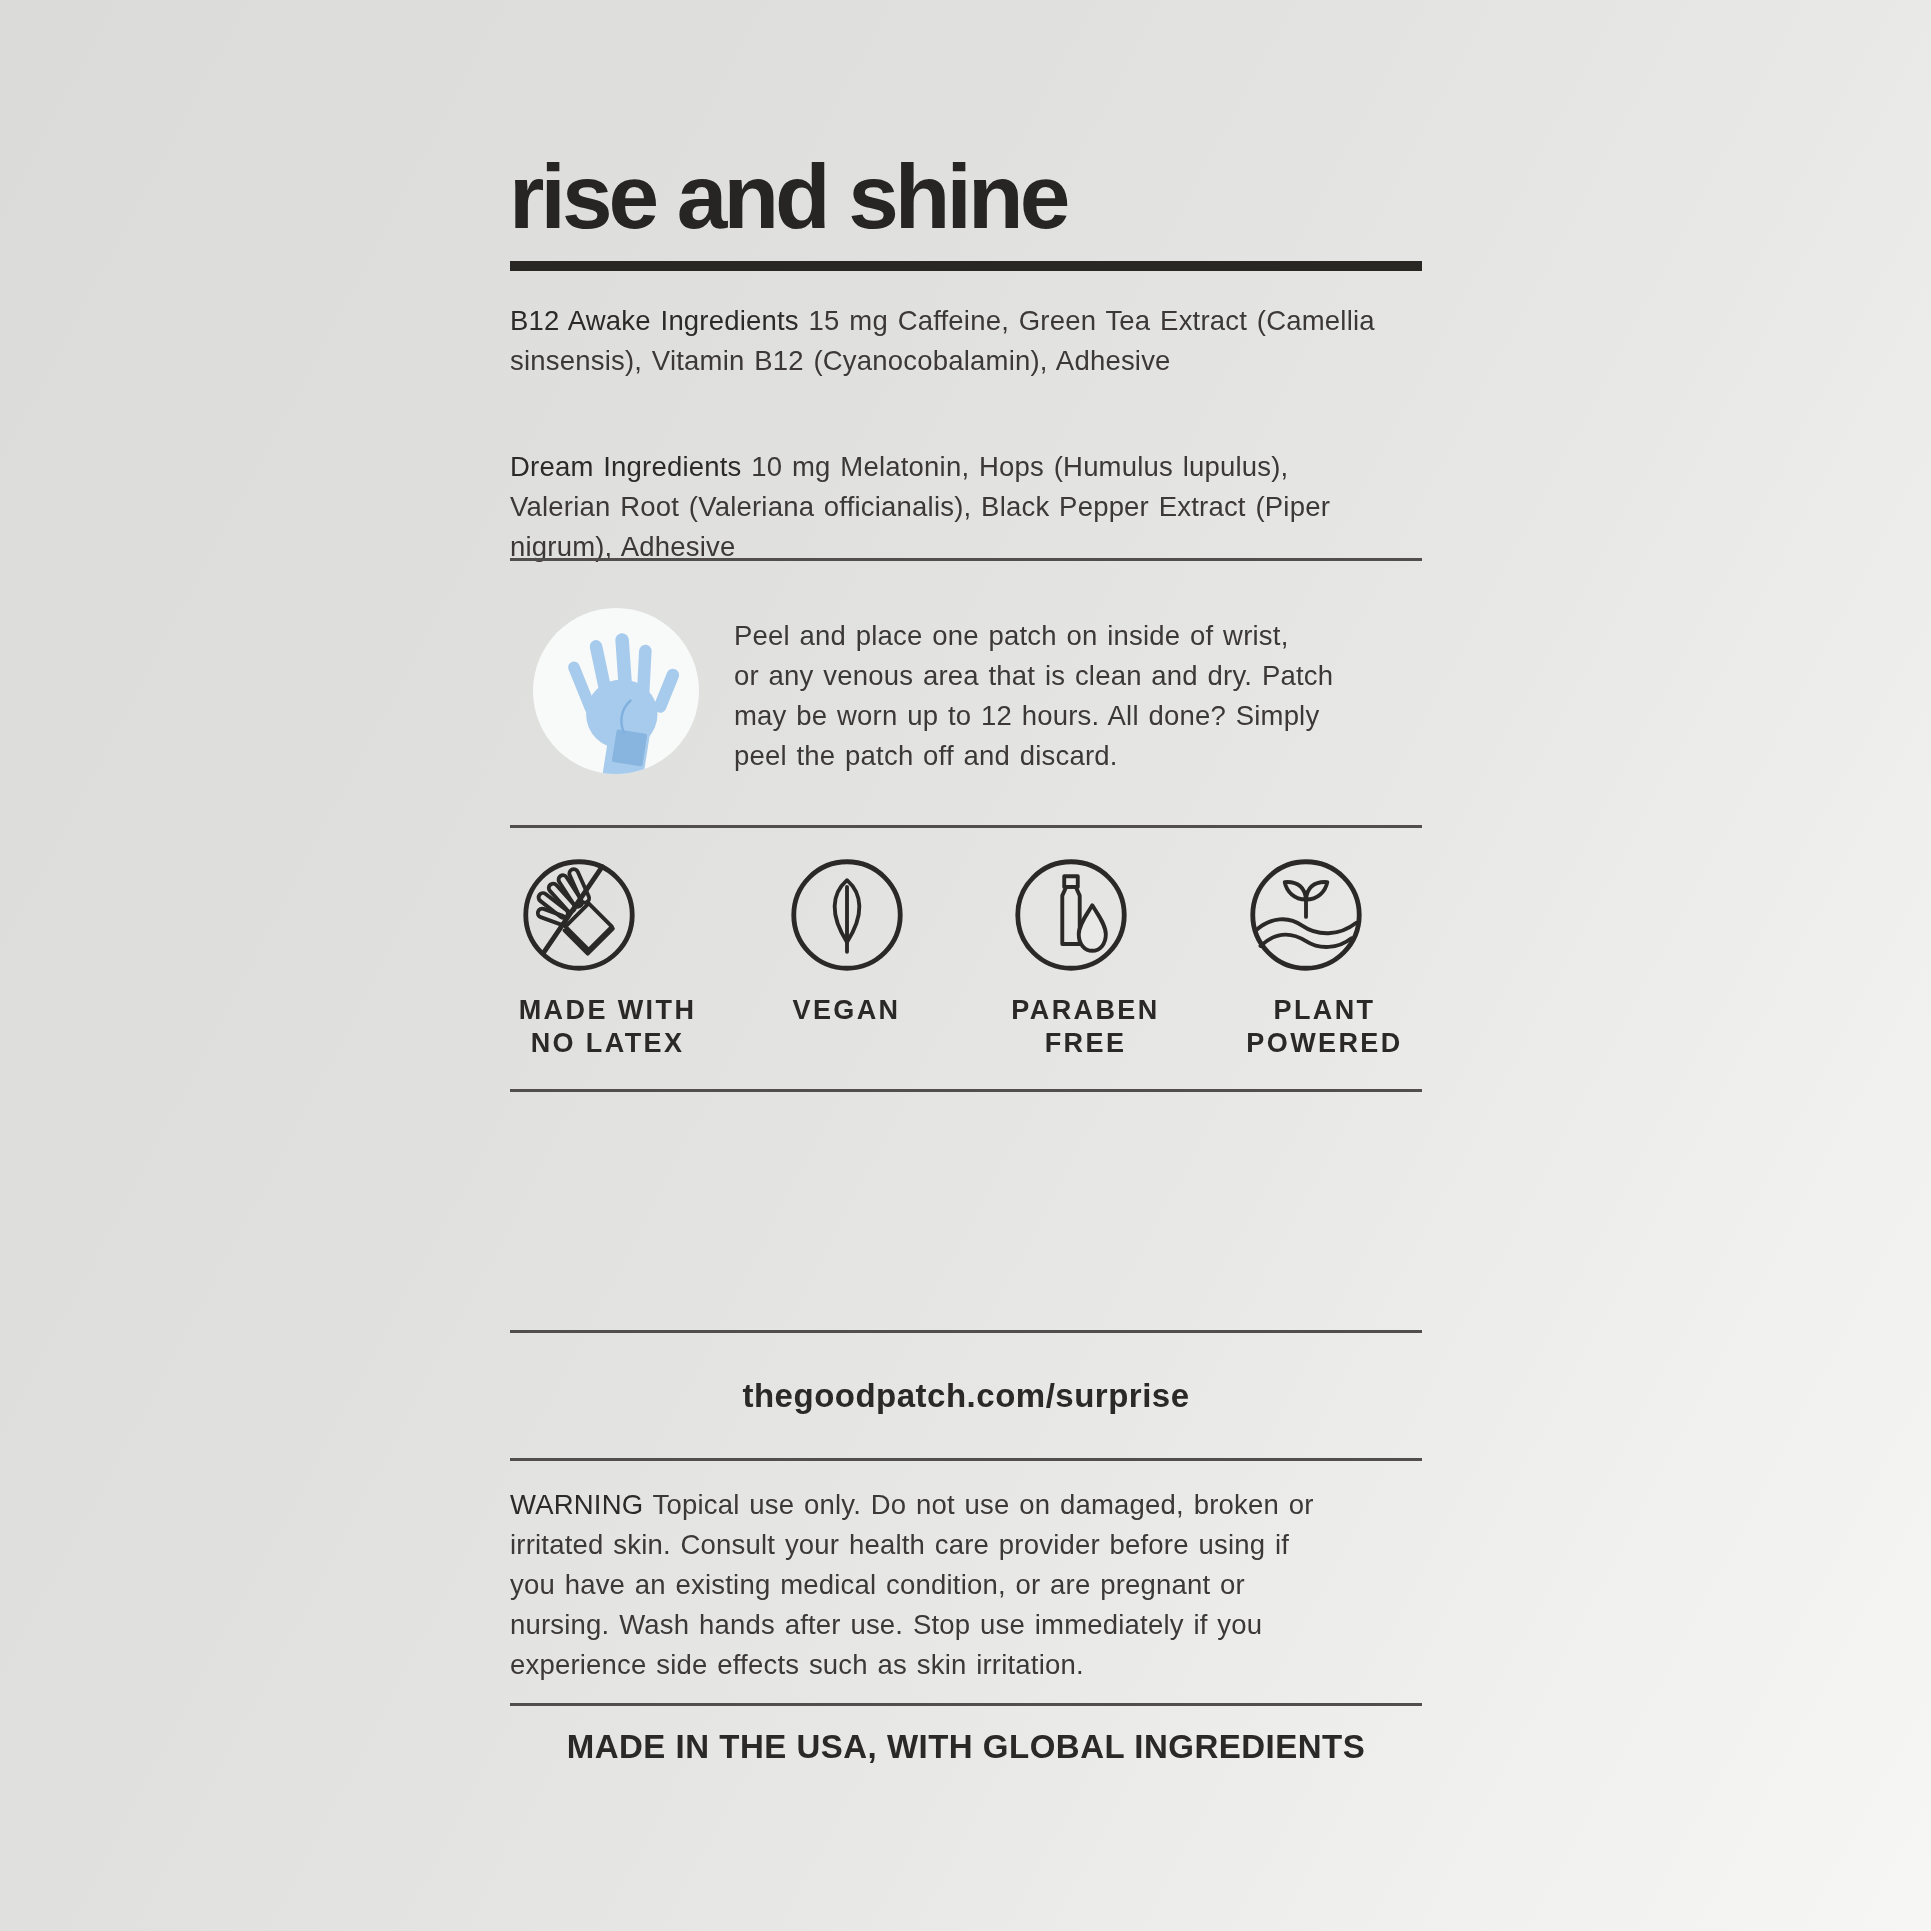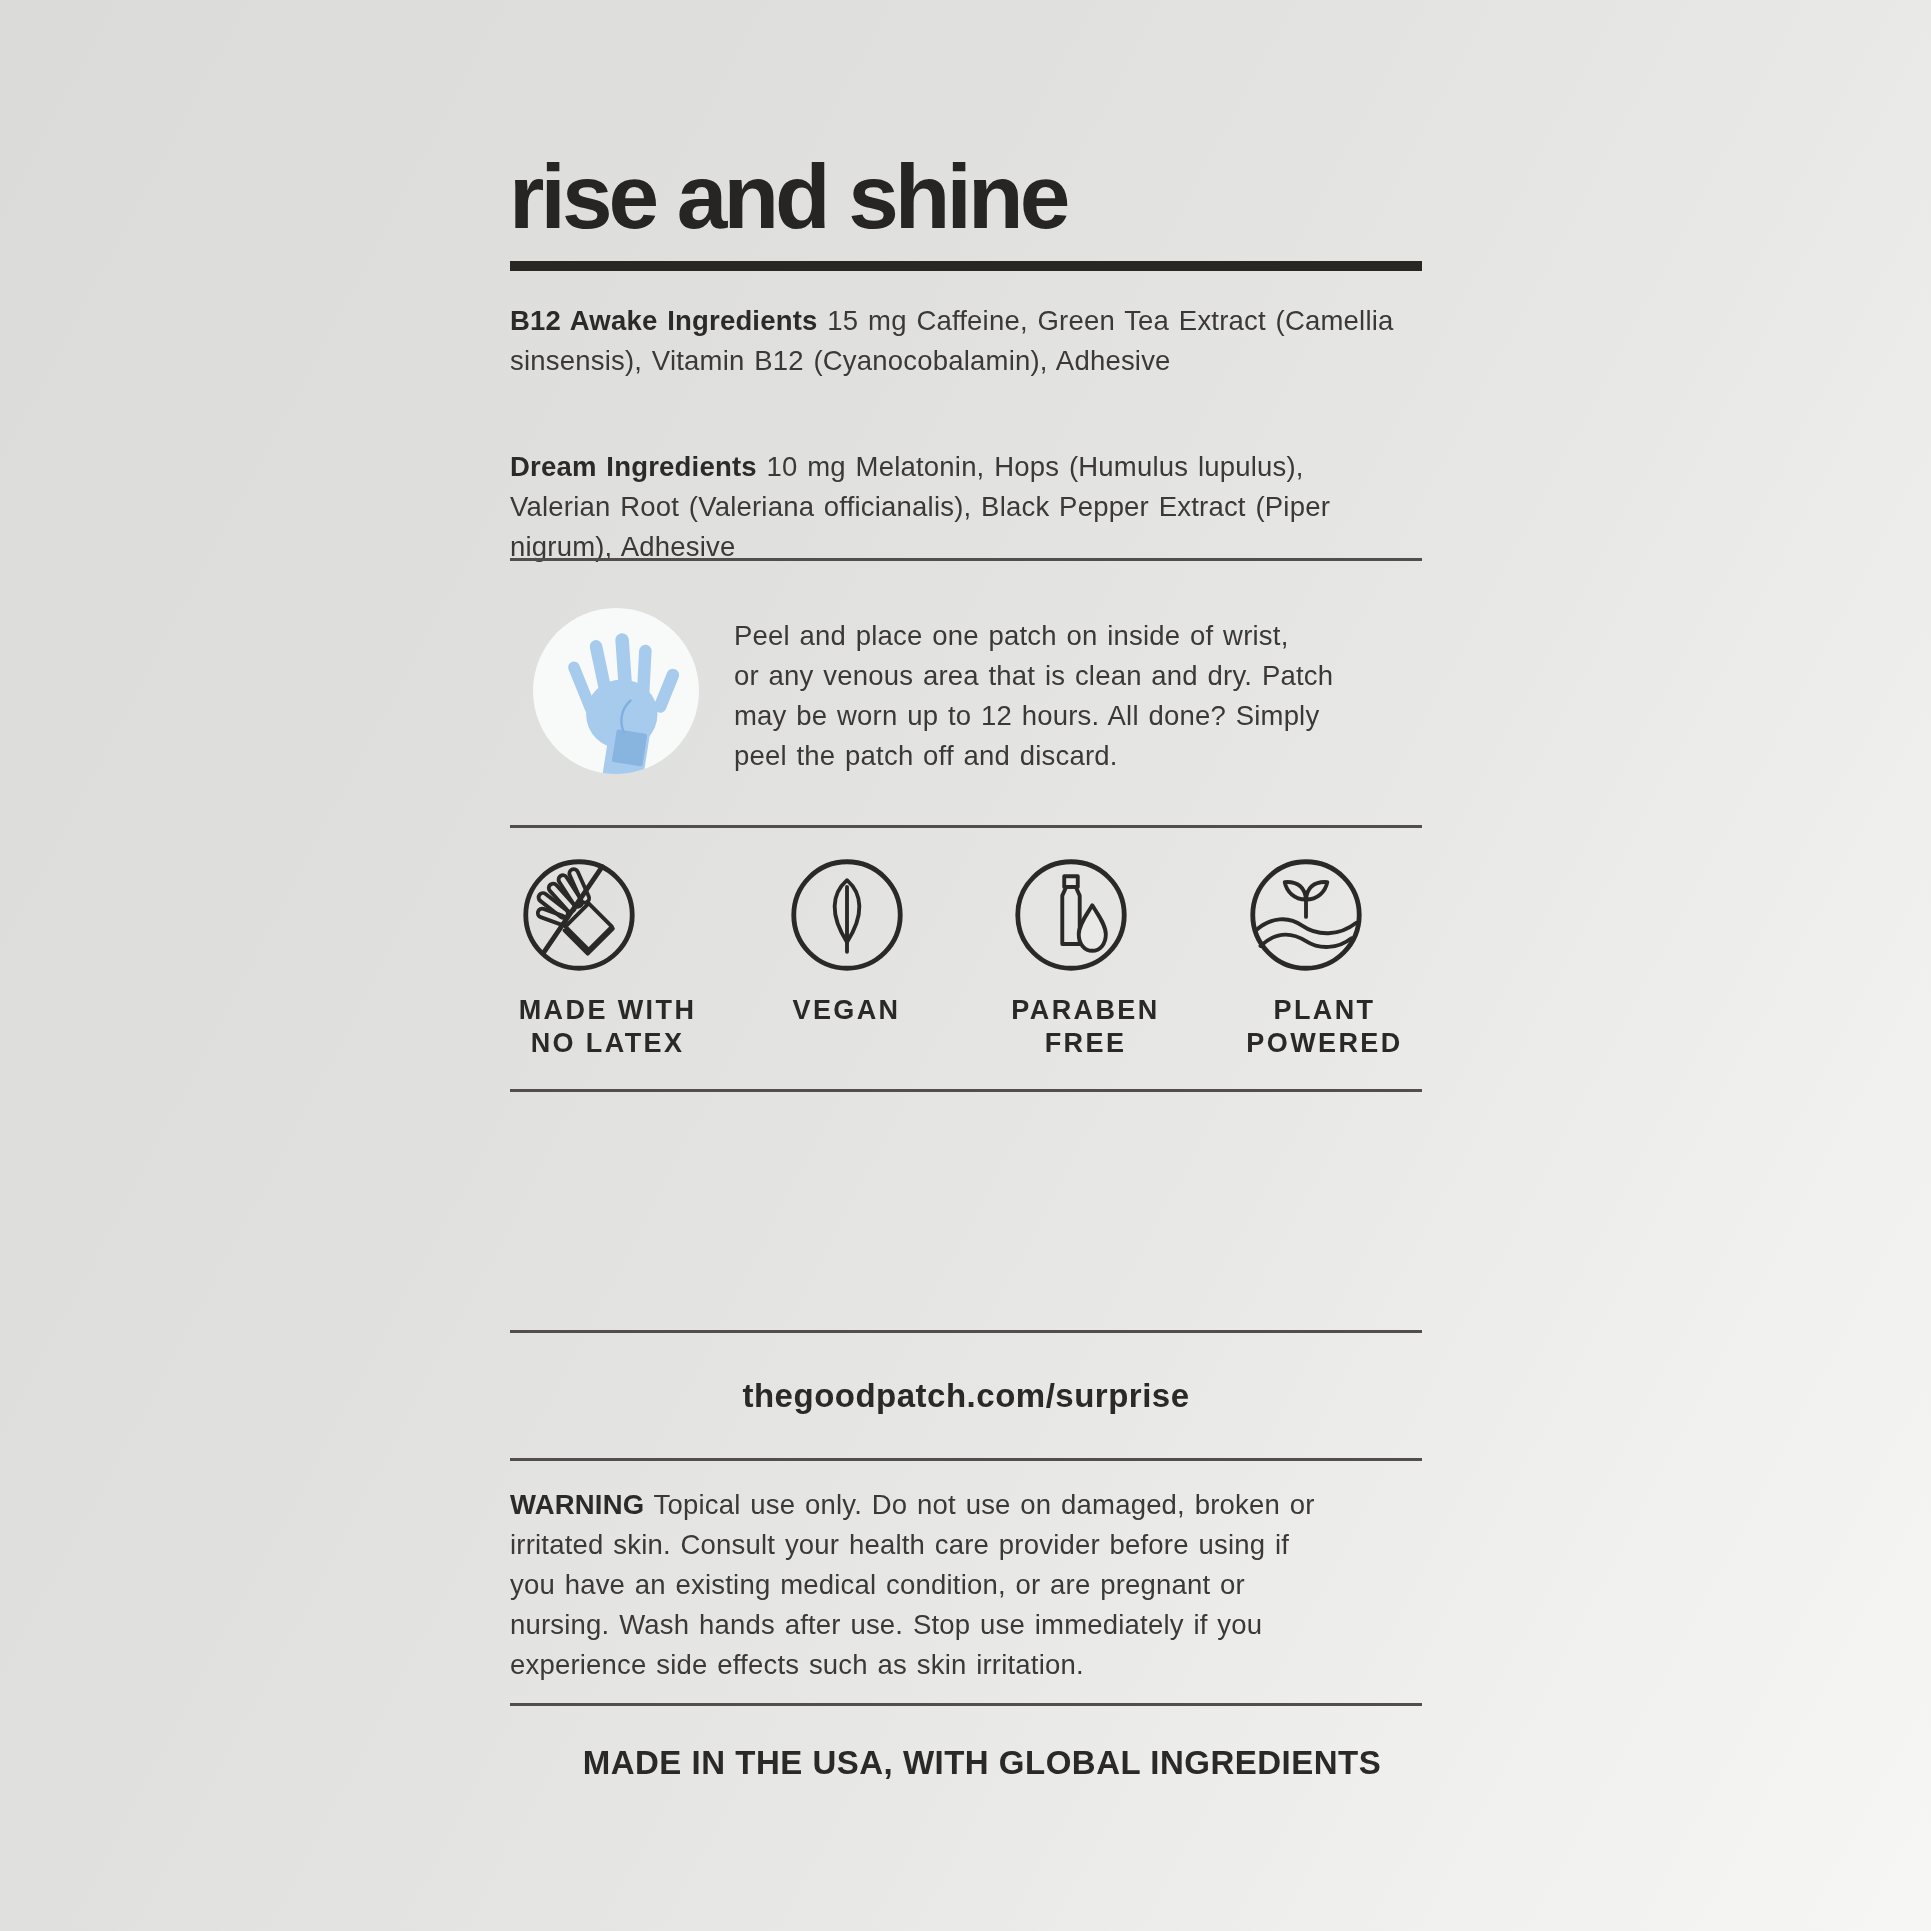--- a/index.html
+++ b/index.html
@@ -2,21 +2,21 @@
 <html><head>
 <meta charset="utf-8">
 <style>
   html,body{margin:0;padding:0;background:#e2e2e1;}
   .canvas{
     position:relative;width:1931px;height:1931px;overflow:hidden;
     background:linear-gradient(118deg,#dbdbda 0%,#e0e0df 35%,#e7e7e6 60%,#f0f0ef 82%,#f6f6f5 100%);
     font-family:"Liberation Sans",sans-serif;color:#3b3836;
   }
   .pre{white-space:pre-line;}
-  b{color:#2c2a28;font-weight:700;}
+  b{color:#2c2a28;font-weight:400;}
 
   .title{
     position:absolute;left:509px;top:151px;margin:0;
     font-size:91px;line-height:1;font-weight:700;letter-spacing:-3.9px;color:#272523;
   }
   .title-rule{position:absolute;left:510px;top:261px;width:912px;height:9.7px;background:#292724;}
 
   .body-text{font-size:27.5px;line-height:40px;letter-spacing:0.2px;word-spacing:1.9px;}
 
   .ingredients{position:absolute;left:510px;top:301px;width:912px;}
@@ -44,21 +44,21 @@
   .fda{position:absolute;left:510px;top:1132px;width:912px;margin:0;}
 
   .url{
     position:absolute;left:510px;top:1377px;width:912px;margin:0;text-align:center;
     font-size:33px;font-weight:700;letter-spacing:0.5px;color:#2b2927;
   }
 
   .warning{position:absolute;left:510px;top:1485px;width:912px;margin:0;}
 
   .origin{
-    position:absolute;left:510px;top:1728px;width:912px;margin:16px;text-align:center;
+    position:absolute;left:510px;top:1728px;width:912px;margin:0;text-align:center;
     font-size:33px;font-weight:700;letter-spacing:0.5px;color:#2b2927;
   }
 
   .badge-svg{display:block;}
 </style>
 </head>
 <body>
 
 <div class="canvas">
 

